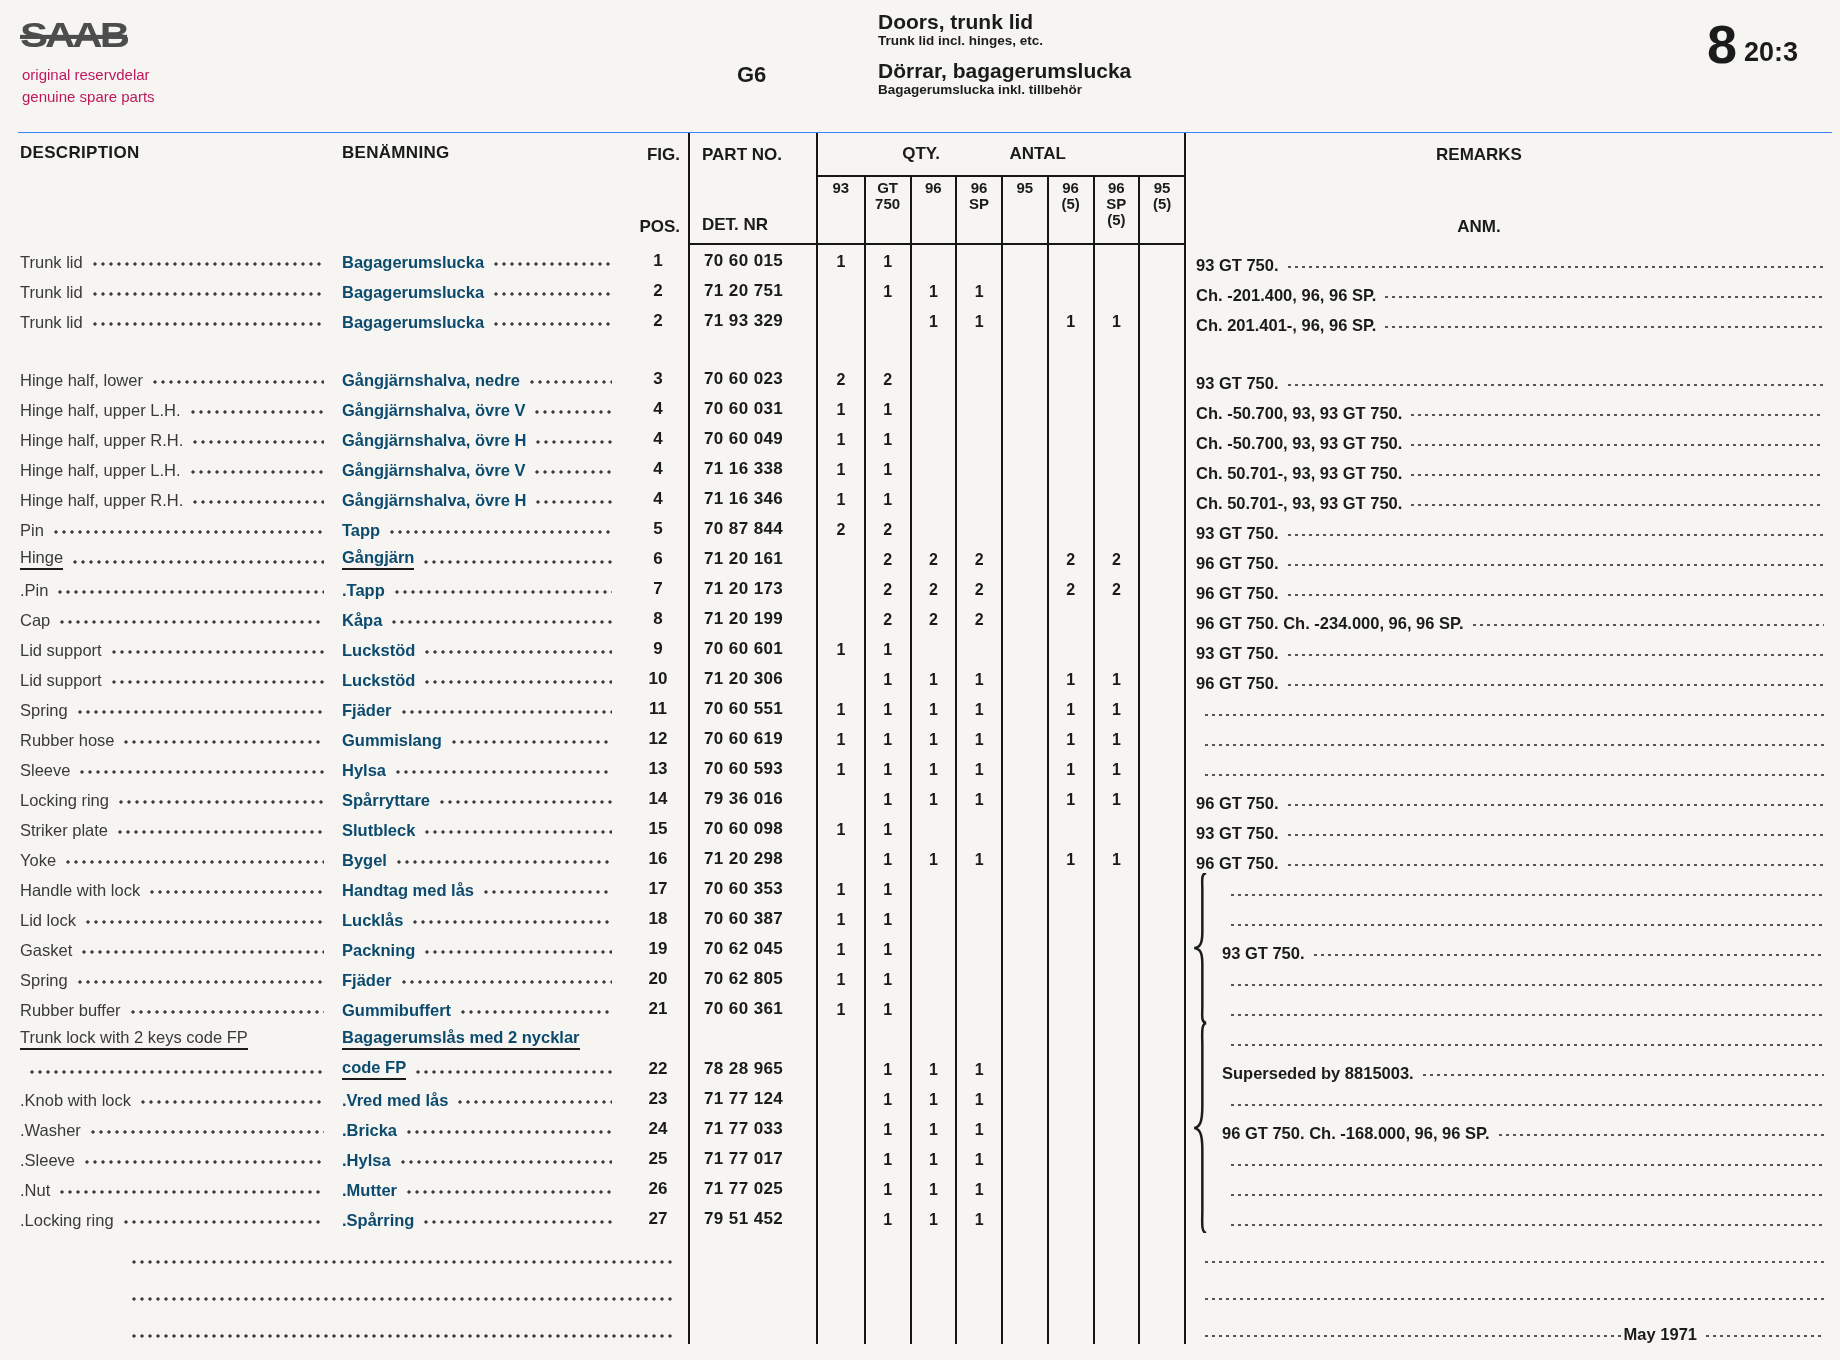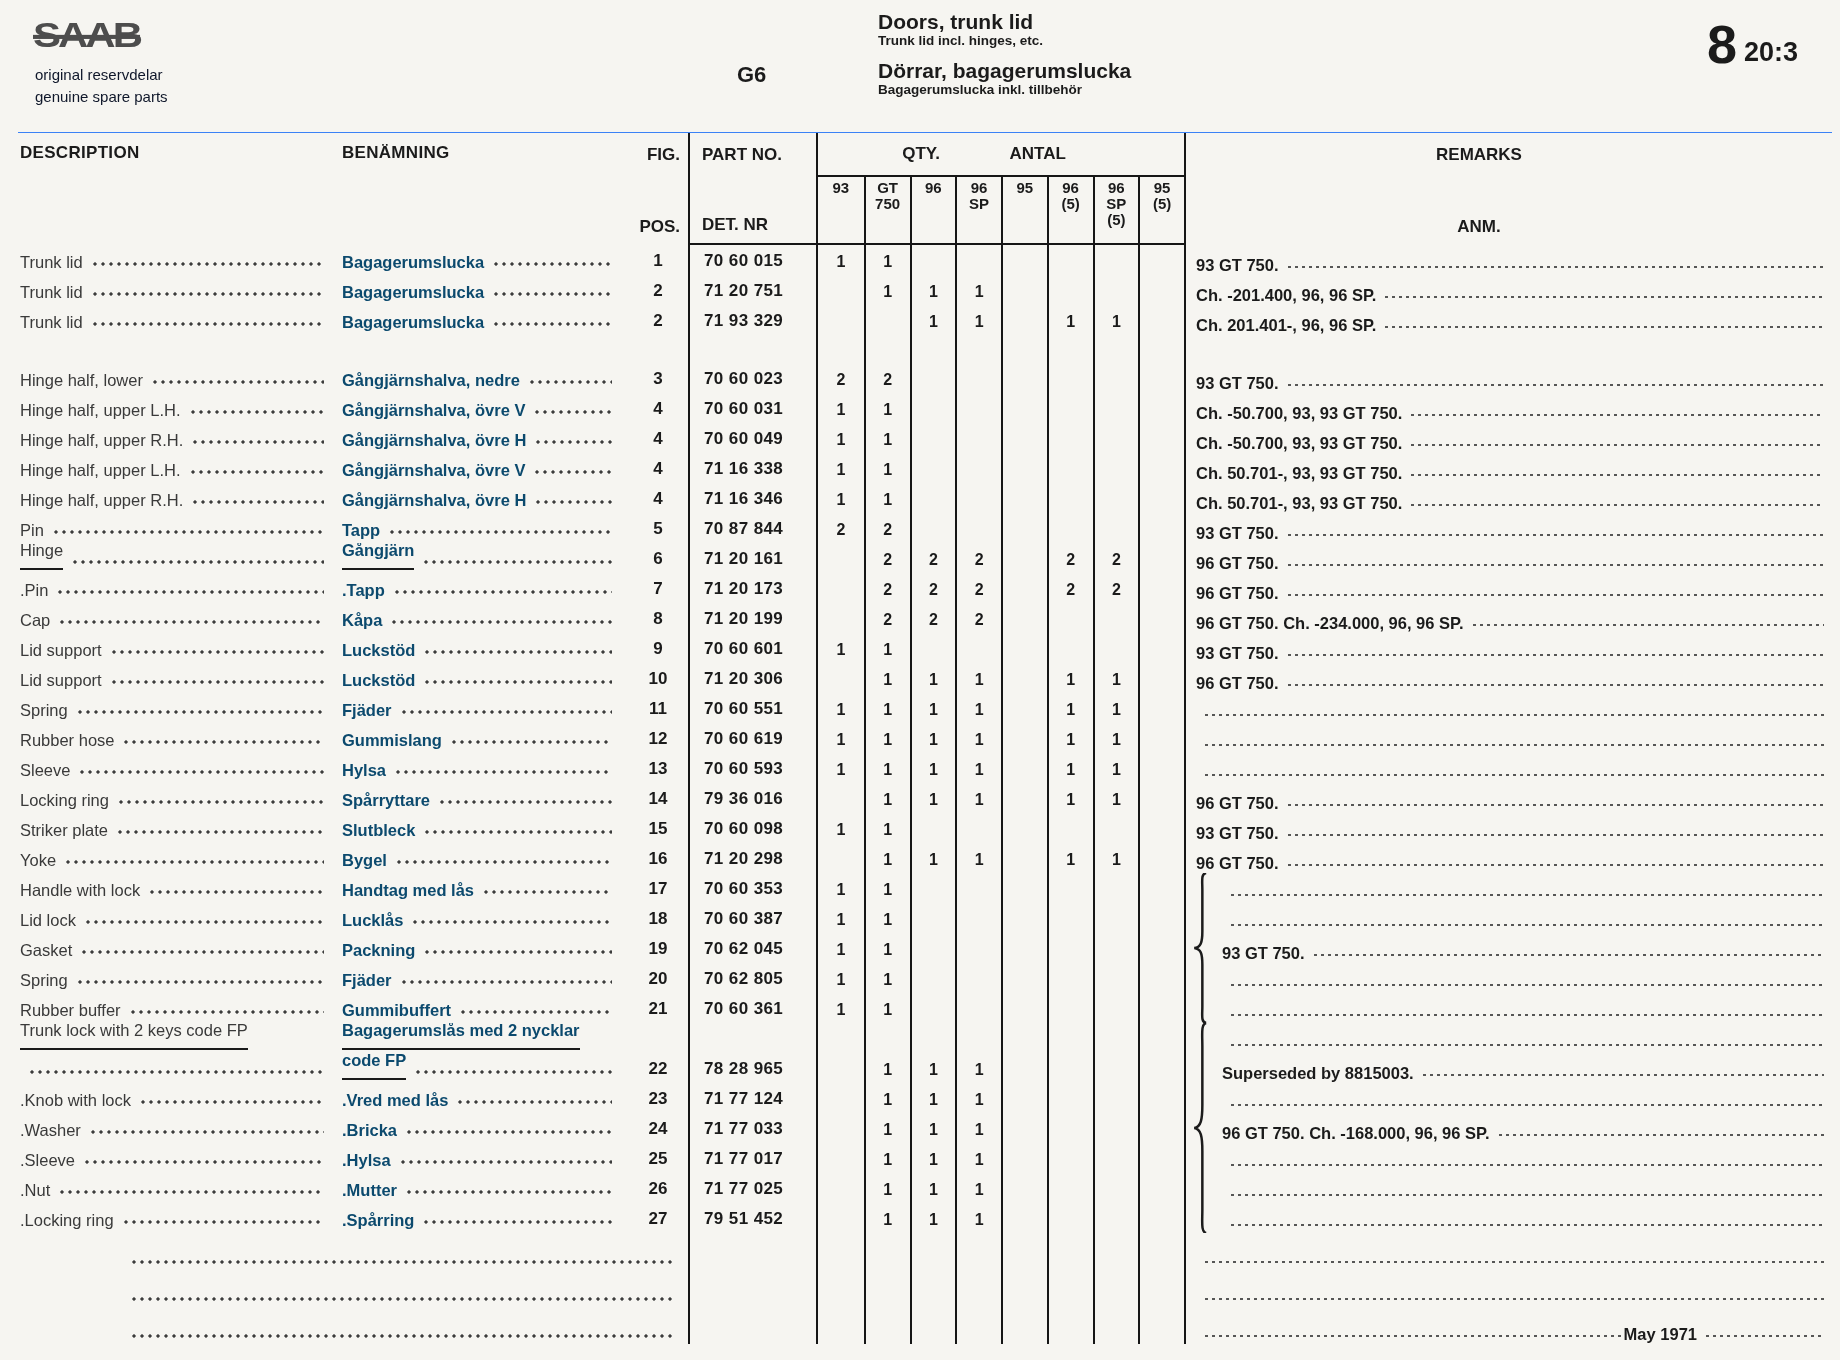--- a/index.html
+++ b/index.html
@@ -7,27 +7,27 @@
   .page {
     position: relative;
     width: 1840px; height: 1360px;
     background: #f6f5f1;
     font-family: "Liberation Sans", sans-serif;
     color: #1b1b1b;
     overflow: hidden;
   }
   
   .hdr { position: relative; height: 132px; }
-  .logo-block { position: absolute; left: 33px; top: 16px; }
+  .logo-block { position: absolute; left: 20px; top: 16px; }
   .saab-logo {
     font-size: 42px; font-weight: 700; color:#4d4d4d;
     letter-spacing: -3px; transform: scaleY(.82); transform-origin: left top;
     text-decoration: line-through; text-decoration-thickness: 5px;
   }
-  .logo-sub { color:#0f172a; font-size: 15px; line-height: 1.45; margin-left: 2px; }
+  .logo-sub { color:#be185d; font-size: 15px; line-height: 1.45; margin-left: 2px; }
   .section-code { position: absolute; left: 737px; top: 62px; font-size: 22px; font-weight: 700; }
   .title-block { position: absolute; left: 878px; top: 10px; }
   .t-big { font-size: 21px; font-weight: 700; line-height: 1.1; }
   .t-small { font-size: 13.5px; font-weight: 700; margin-bottom: 11px; }
   .page-num { position: absolute; right: 42px; top: 20px; display: flex; gap: 7px; }
   .pn-big { font-size: 54px; font-weight: 700; line-height: .9; }
   .pn-small { font-size: 27px; font-weight: 700; margin-top: 17px; }
   
   .ptable { margin: 0 8px 0 18px; border-top: 1px solid #3b82f6; }
   .cols { display: grid; grid-template-columns: 322px 288px 60px 130px 368px 1fr; }
@@ -62,21 +62,21 @@
             display:flex; align-items:flex-end; padding: 0 0 4px 14px; font-size: 17px;
             font-weight: 700; letter-spacing: .4px; white-space: nowrap; overflow: hidden; }
   .c-qty  { border-right: 2.6px solid #161616; display:grid; grid-template-columns: repeat(8, 1fr); }
   .q { border-left: 2.6px solid #161616; display:flex; align-items:flex-end; justify-content:center;
        padding-bottom: 4px; font-size: 16px; font-weight: 700; }
   .q:first-child { border-left: none; }
   .c-rem { display:flex; align-items:flex-end; padding: 0 6px 0 10px; font-size: 16.5px; font-weight: 700;
            white-space: nowrap; overflow: hidden; }
   .c-rem.inb { padding-left: 36px; }
   .txt { display:inline-block; }
-  .u { border-bottom: 2.5px solid #1b1b1b; padding-bottom: 8px; }
+  .u { border-bottom: 2.5px solid #1b1b1b; padding-bottom: 1px; }
   .lead { flex: 1 1 auto; min-width: 0; align-self: flex-end; height: 4px; margin: 0 16px 6px 8px;
           background: radial-gradient(circle, #3c3c3c 1.5px, transparent 1.7px) repeat-x left bottom / 8px 4px; }
   .c-rem .lead { margin: 0 2px 6px 7px;
           background: radial-gradient(circle, #565656 1.3px, transparent 1.5px) repeat-x left bottom / 7px 4px; }
   .c-rem .lead.short { flex: 0 0 120px; }
   .c-span { grid-column: 1 / 4; display: flex; align-items: flex-end; padding-left: 112px; }
   .c-span .lead { margin: 0 12px 6px 0; }
   
   .brace { position: absolute; left: 1172px; width: 19px; }
   .brace1 { top: 628px; height: 150px; }

